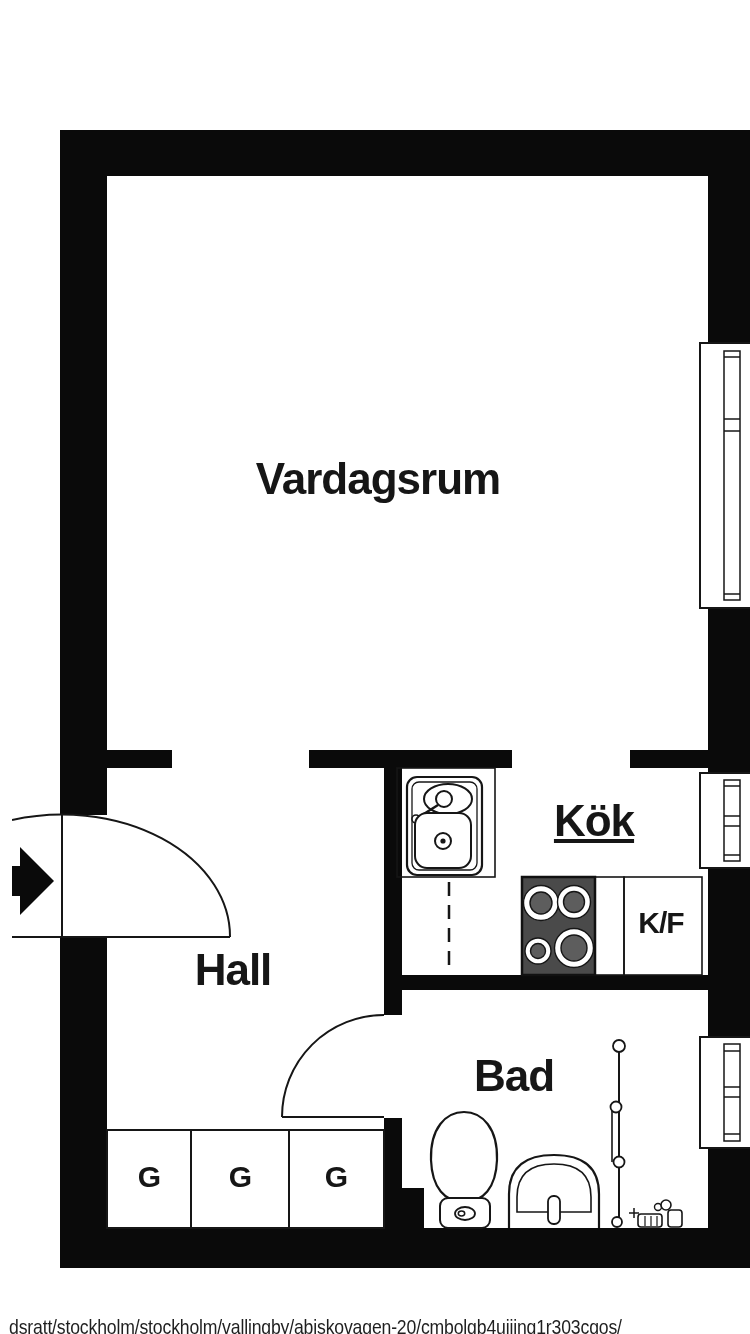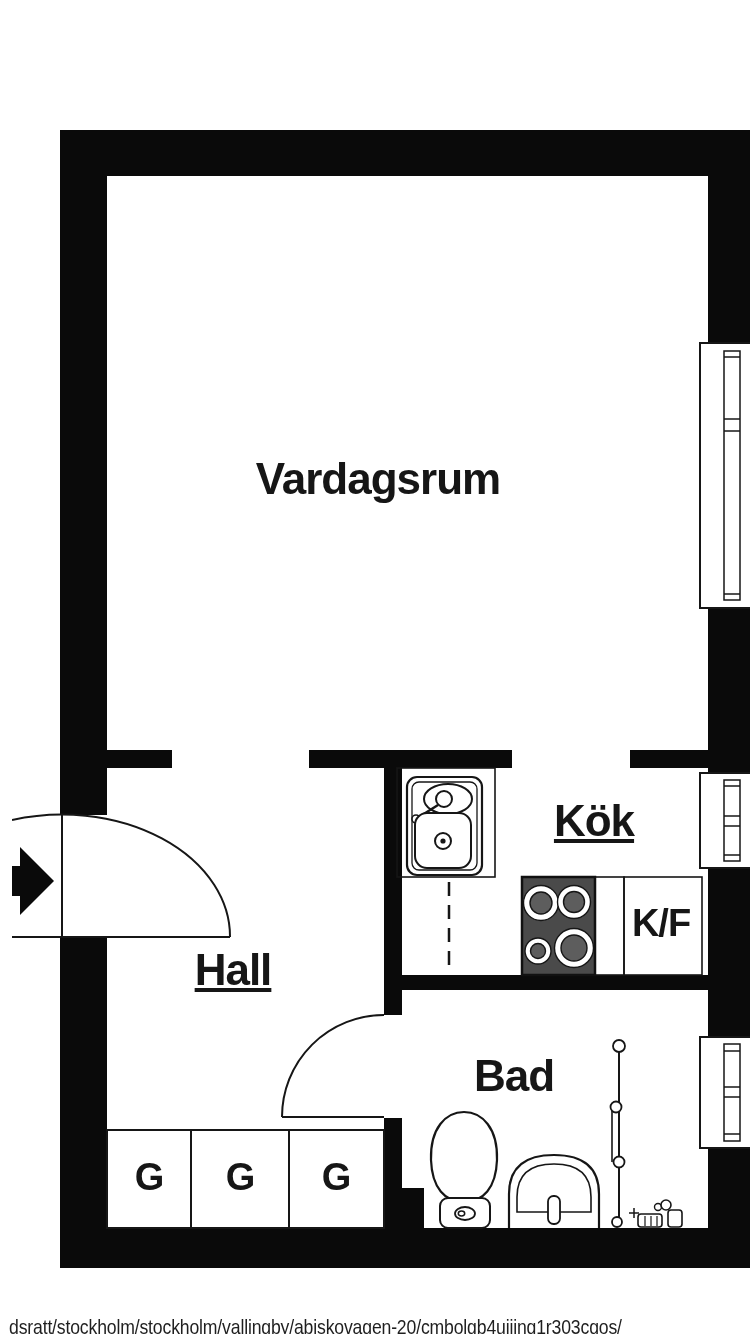--- a/index.html
+++ b/index.html
@@ -8,21 +8,21 @@
     background:#ffffff;font-family:"Liberation Sans",sans-serif;
   }
   .canvas{position:absolute;left:12px;top:0;width:750px;height:1334px;}
   .wall{position:absolute;background:#0a0a0a;}
   .overlay{position:absolute;left:0;top:0;}
   .room-label{
     position:absolute;transform:translate(-50%,-50%);
     font-weight:700;color:#161616;letter-spacing:-1px;line-height:1;white-space:nowrap;
   }
   .lbl-room{font-size:44px;}
-  .lbl-small{font-size:38px;}
+  .lbl-small{font-size:30px;}
   .footer-url{
     position:absolute;left:-3px;top:1315px;font-size:21px;color:#1f1f1f;
     white-space:nowrap;letter-spacing:-0.2px;transform:scaleX(0.84);transform-origin:0 0;
   }
 </style>
 </head>
 <body>
 
 <div class="canvas">
 
@@ -153,21 +153,21 @@
       <line x1="645" y1="1216" x2="645" y2="1226" stroke="#161616" stroke-width="1.2"></line>
       <circle cx="646" cy="1207" r="3.5" fill="#ffffff" stroke="#161616" stroke-width="1.4"></circle>
       <circle cx="654" cy="1205" r="5" fill="#ffffff" stroke="#161616" stroke-width="1.6"></circle>
       <rect x="656" y="1210" width="14" height="17" rx="3" fill="#ffffff" stroke="#161616" stroke-width="1.6"></rect>
     </g>
   </svg>
 
   <div class="room-label lbl-room" style="left:366px;top:479px;">Vardagsrum</div>
   <div class="room-label lbl-room" style="left:582px;top:821px;text-decoration:underline;">Kök</div>
   <div class="room-label lbl-small" style="left:649px;top:923px;">K/F</div>
-  <div class="room-label lbl-room" style="left:221px;top:970px;text-decoration:underline;">Hall</div>
+  <div class="room-label lbl-room" style="left:221px;top:970px;">Hall</div>
   <div class="room-label lbl-room" style="left:502px;top:1076px;">Bad</div>
   <div class="room-label lbl-small" style="left:137px;top:1177px;">G</div>
   <div class="room-label lbl-small" style="left:228px;top:1177px;">G</div>
   <div class="room-label lbl-small" style="left:324px;top:1177px;">G</div>
 
   <div class="footer-url">dsratt/stockholm/stockholm/vallingby/abiskovagen-20/cmbolgb4uiijng1r303cgos/</div>
 
 </div>
 
 </body></html>

